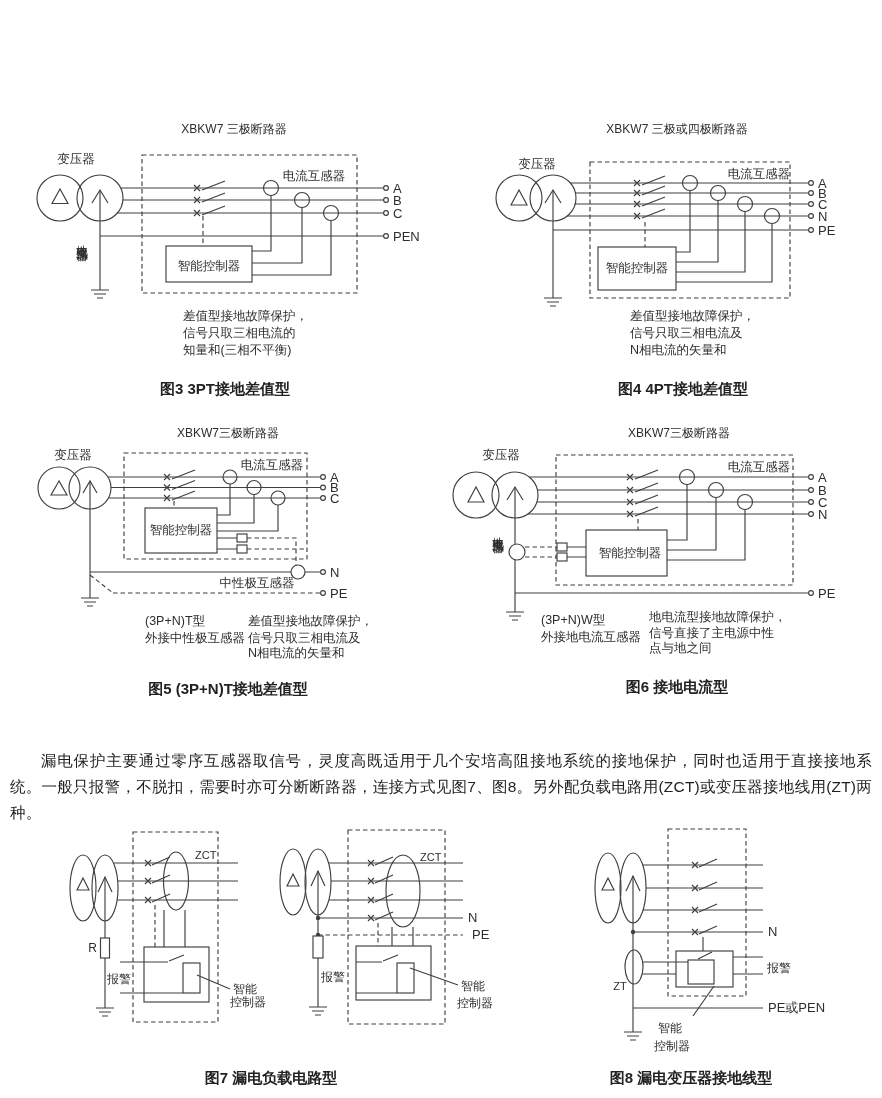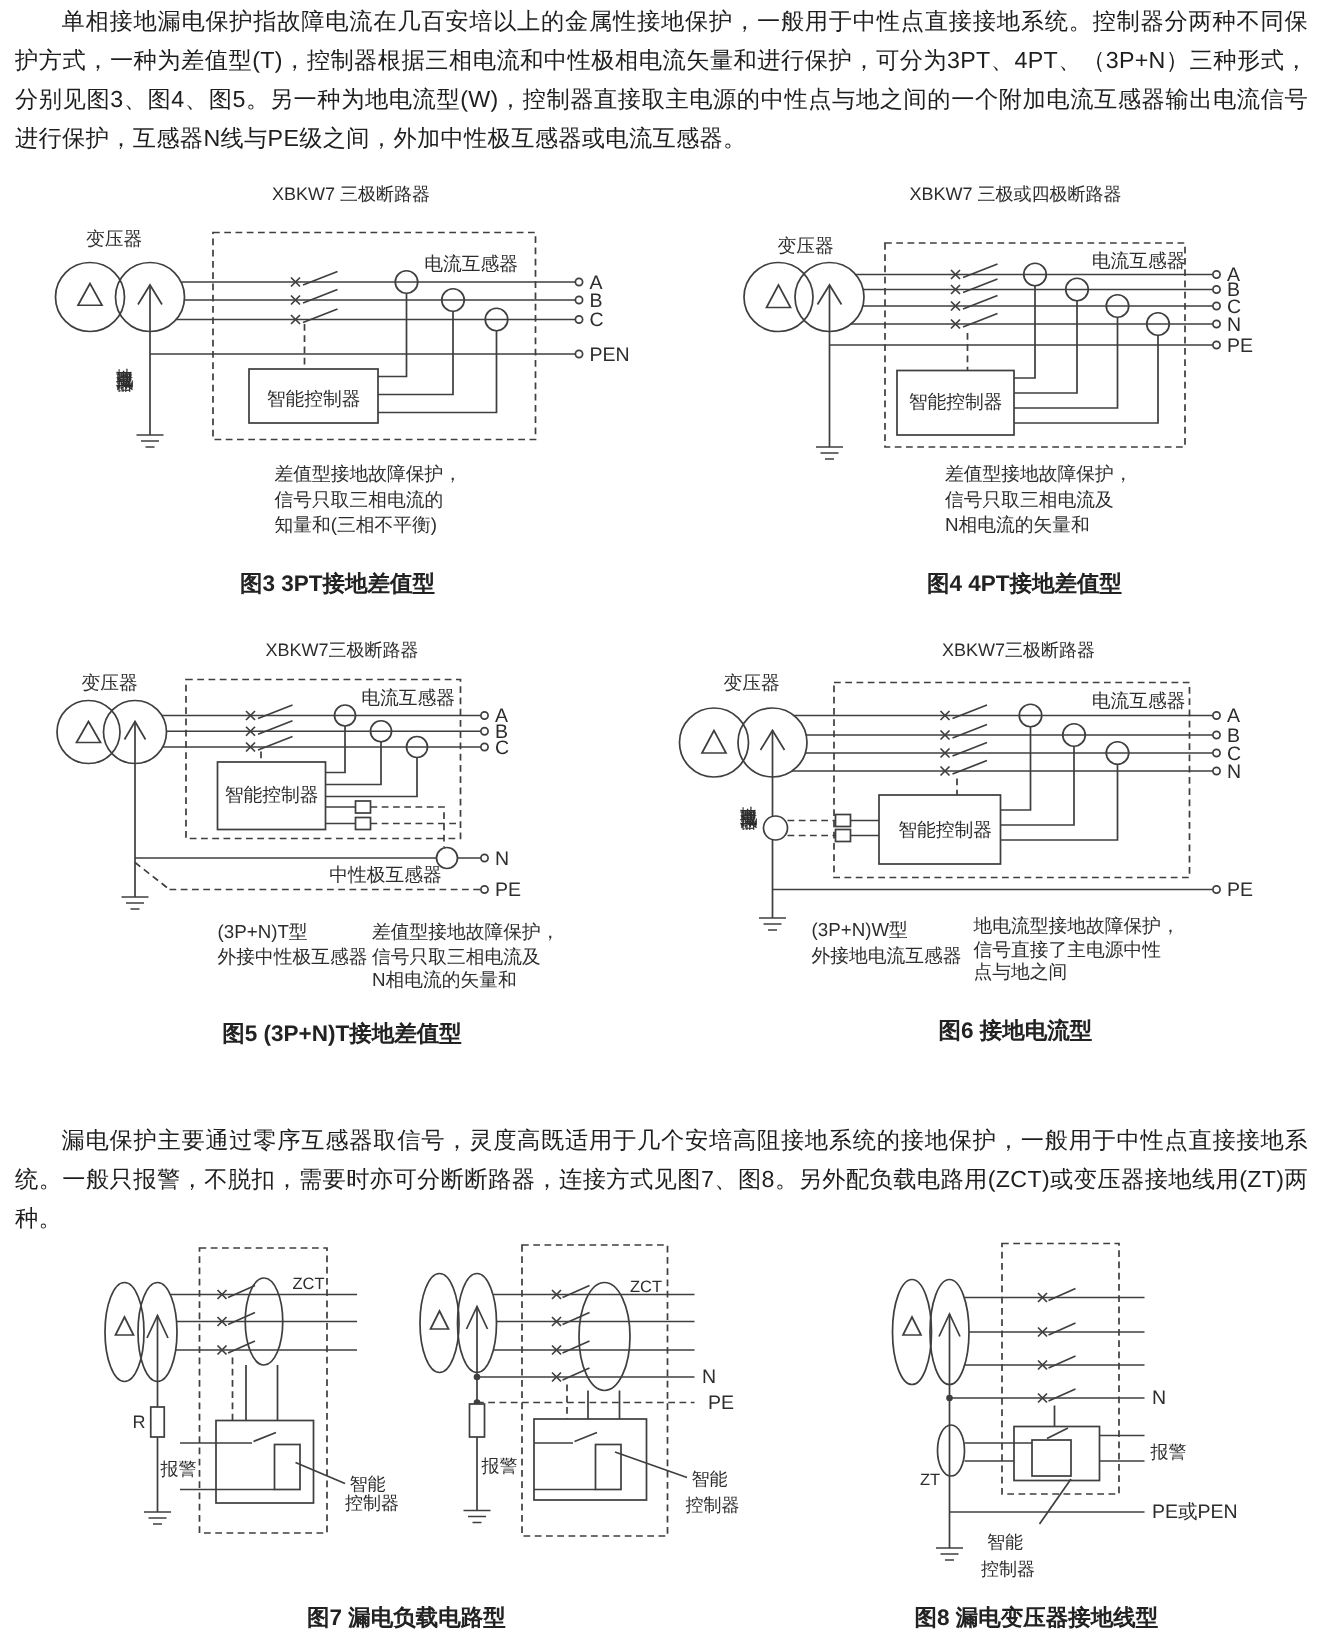--- a/index.html
+++ b/index.html
@@ -37,21 +37,20 @@
         </g>
       <g id="term">
           <circle r="2.4" class="ln fw"></circle>
         </g>
       <g id="gnd">
           <path class="ln" d="M-9,0 H9 M-6,4 H6 M-3,8 H3"></path>
         </g>
     </defs>
   </svg>
 
-  <p class="para" style="top:2px;">单相接地漏电保护指故障电流在几百安培以上的金属性接地保护，一般用于中性点直接接地系统。控制器分两种不同保护方式，一种为差值型(T)，控制器根据三相电流和中性极相电流矢量和进行保护，可分为3PT、4PT、（3P+N）三种形式，分别见图3、图4、图5。另一种为地电流型(W)，控制器直接取主电源的中性点与地之间的一个附加电流互感器输出电流信号进行保护，互感器N线与PE级之间，外加中性极互感器或电流互感器。</p>
 
   <svg class="fig" style="left:30px;top:118px;" width="420" height="290" viewBox="30 118 420 290">
     <text class="t12 mid" x="234" y="133">XBKW7 三极断路器</text>
     <g>
       <text class="t125 mid" x="76" y="163">变压器</text>
       <circle class="ln" cx="60" cy="198" r="23"></circle>
         <circle class="ln" cx="100" cy="198" r="23"></circle>
       <path class="ln" d="M60,189 L52,203.5 H68 Z"></path>
       <path class="ln" d="M92,203 L100,190 L108,203"></path>
       <path class="ln" d="M100,190 V290"></path>
@@ -282,21 +281,21 @@
       <text class="t125" x="541" y="641">外接地电流互感器</text>
     </g>
     <g>
       <text class="t125" x="649" y="621">地电流型接地故障保护，</text>
       <text class="t125" x="649" y="637">信号直接了主电源中性</text>
       <text class="t125" x="649" y="652">点与地之间</text>
     </g>
     <text class="cap mid" x="677" y="692">图6 接地电流型</text>
   </svg>
 
-  <p class="para" style="top:748px;">漏电保护主要通过零序互感器取信号，灵度高既适用于几个安培高阻接地系统的接地保护，一般用于中性点直接接地系统。一般只报警，不脱扣，需要时亦可分断断路器，连接方式见图7、图8。另外配负载电路用(ZCT)或变压器接地线用(ZT)两种。</p>
+  <p class="para" style="top:748px;">漏电保护主要通过零序互感器取信号，灵度高既适用于几个安培高阻接地系统的接地保护，同时也适用于直接接地系统。一般只报警，不脱扣，需要时亦可分断断路器，连接方式见图7、图8。另外配负载电路用(ZCT)或变压器接地线用(ZT)两种。</p>
 
   <svg class="fig" style="left:40px;top:820px;" width="480" height="278" viewBox="40 820 480 278">
 
     <g>
       <g>
         <ellipse class="ln" cx="83" cy="888" rx="13" ry="33"></ellipse>
           <ellipse class="ln" cx="105" cy="888" rx="13" ry="33"></ellipse>
         <path class="ln" d="M83,878 L77,890 H89 Z"></path>
         <path class="ln" d="M98,892 L105,877 L112,892"></path>
         <path class="ln" d="M105,877 V1008"></path>

